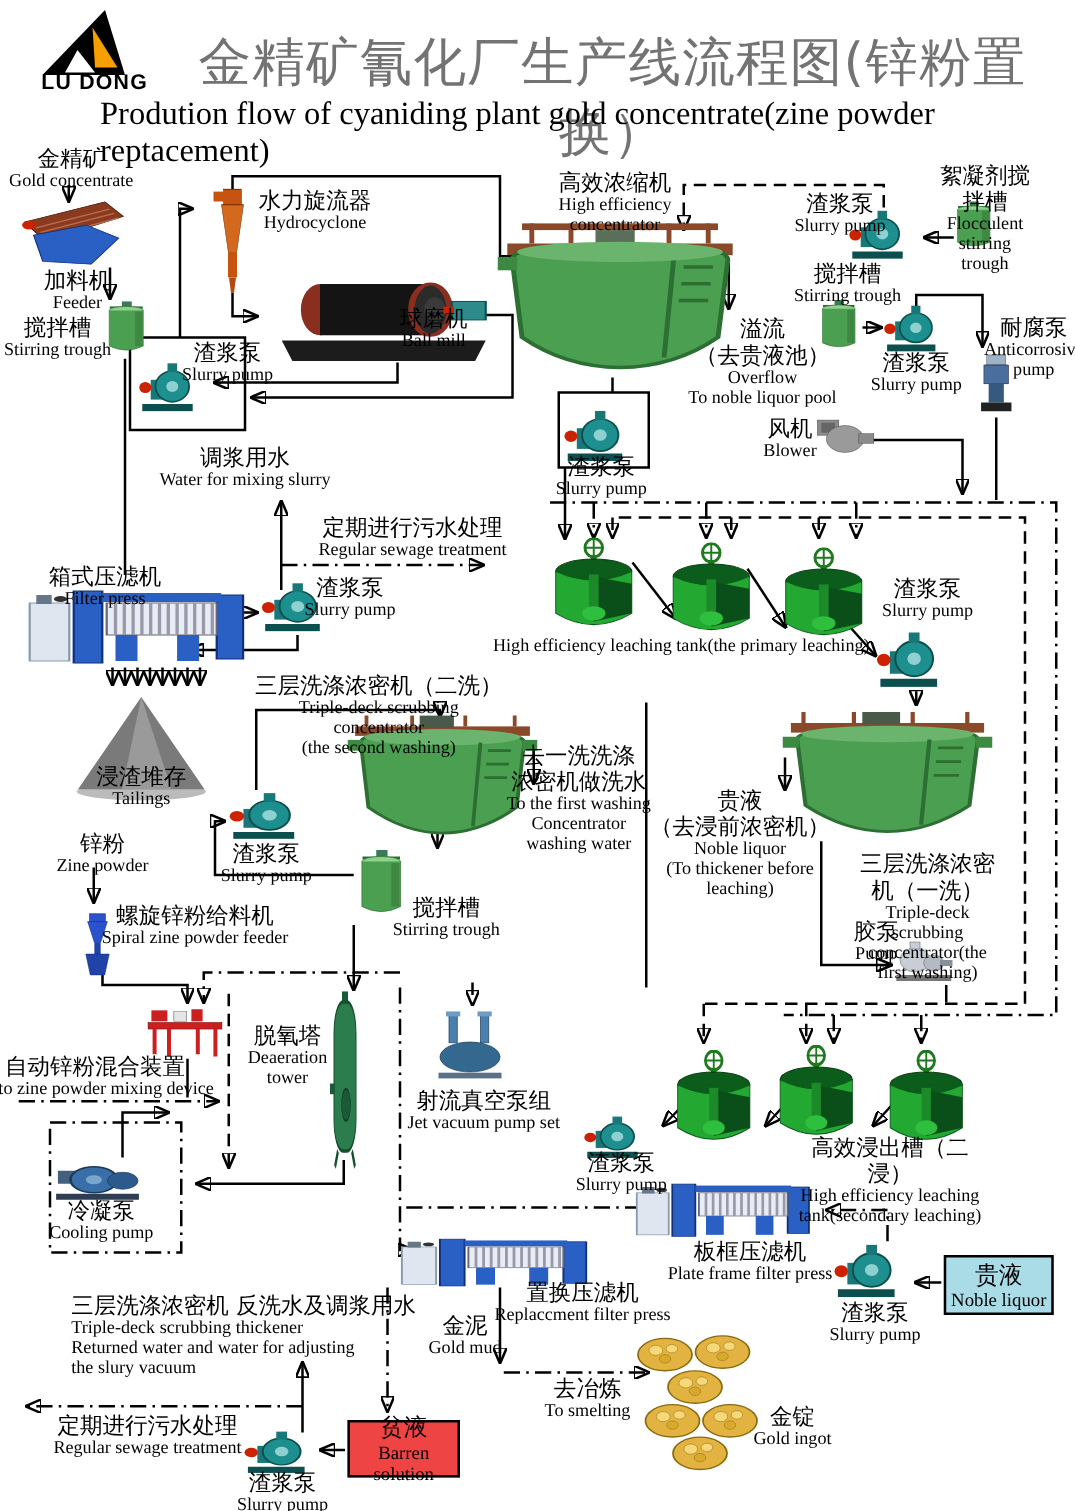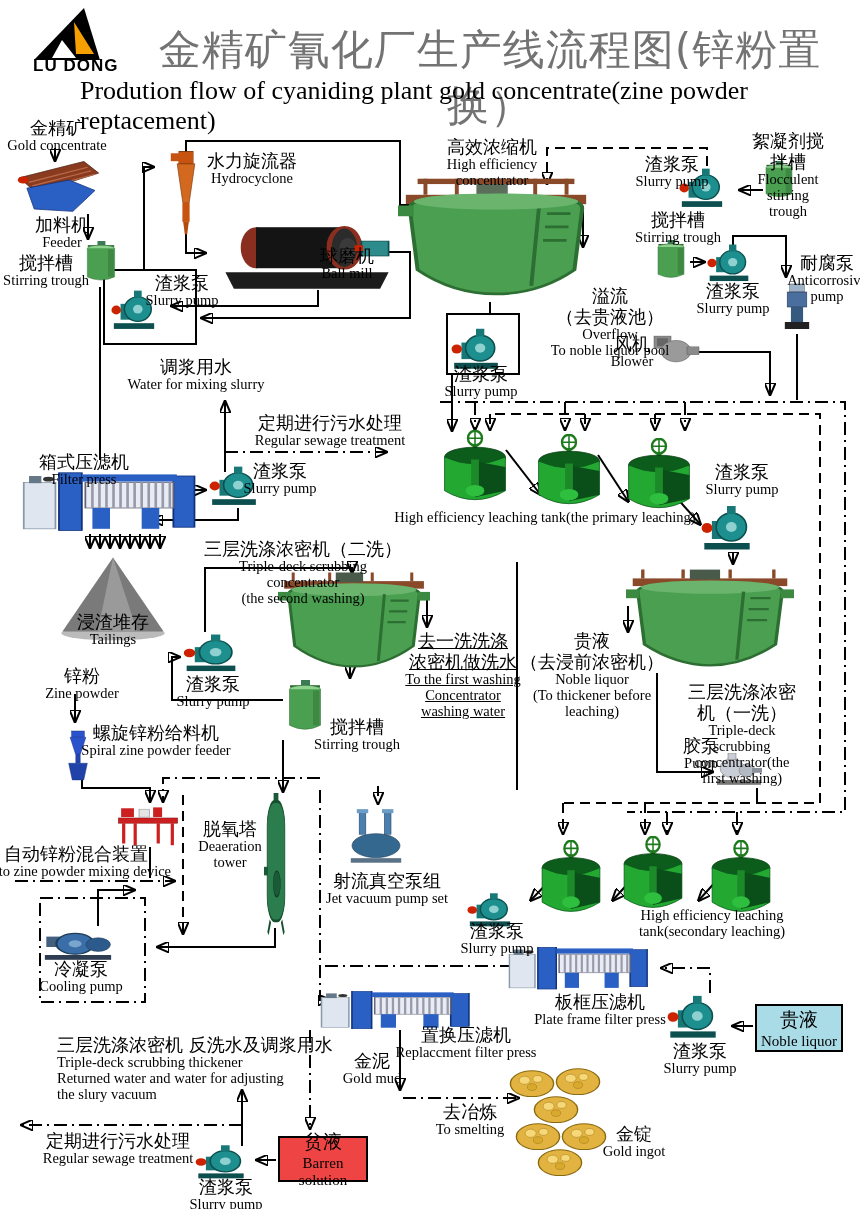--- a/index.html
+++ b/index.html
@@ -531,21 +531,21 @@
       </div>
       <div class="label" style="left: 733px; top: 280px;">
         <div class="zh">渣浆泵</div>
         <div class="en">Slurry pump</div>
       </div>
       <div class="label" style="left: 827px; top: 252px;">
         <div class="zh">耐腐泵</div>
         <div class="en">Anticorrosive
 pump</div>
       </div>
-      <div class="label" style="left: 610px; top: 253px; margin-top: 32px;">
+      <div class="label" style="left: 610px; top: 253px;">
         <div class="zh">溢流
 （去贵液池）</div>
         <div class="en">Overflow
 To noble liquor pool</div>
       </div>
       <div class="label" style="left: 481px; top: 363px;">
         <div class="zh">渣浆泵</div>
         <div class="en">Slurry pump</div>
       </div>
       <div class="label" style="left: 632px; top: 333px;">
@@ -586,21 +586,21 @@
         <div class="en">Tailings</div>
       </div>
       <div class="label" style="left: 82px; top: 665px;">
         <div class="zh">锌粉</div>
         <div class="en">Zine powder</div>
       </div>
       <div class="label" style="left: 213px; top: 673px;">
         <div class="zh">渣浆泵</div>
         <div class="en">Slurry pump</div>
       </div>
-      <div class="label" style="left: 463px; top: 630px; text-decoration: underline;">
+      <div class="label" style="left: 463px; top: 594px;">
         <div class="zh">去一洗洗涤
 浓密机做洗水</div>
         <div class="en">To the first washing
 Concentrator
 washing water</div>
       </div>
       <div class="label" style="left: 592px; top: 630px;">
         <div class="zh">贵液
 （去浸前浓密机）</div>
         <div class="en">Noble liquor
@@ -635,20 +635,21 @@
       </div>
       <div class="label" style="left: 387px; top: 870px;">
         <div class="zh">射流真空泵组</div>
         <div class="en">Jet vacuum pump set</div>
       </div>
       <div class="label" style="left: 81px; top: 958px;">
         <div class="zh">冷凝泵</div>
         <div class="en">Cooling pump</div>
       </div>
       <div class="label" style="left: 712px; top: 908px;">
+        <div class="zh">高效浸出槽（二浸）</div>
         <div class="en">High efficiency leaching tank(secondary leaching)</div>
       </div>
       <div class="label" style="left: 497px; top: 920px;">
         <div class="zh">渣浆泵</div>
         <div class="en">Slurry pump</div>
       </div>
       <div class="label" style="left: 600px; top: 991px;">
         <div class="zh">板框压滤机</div>
         <div class="en">Plate frame filter press</div>
       </div>

